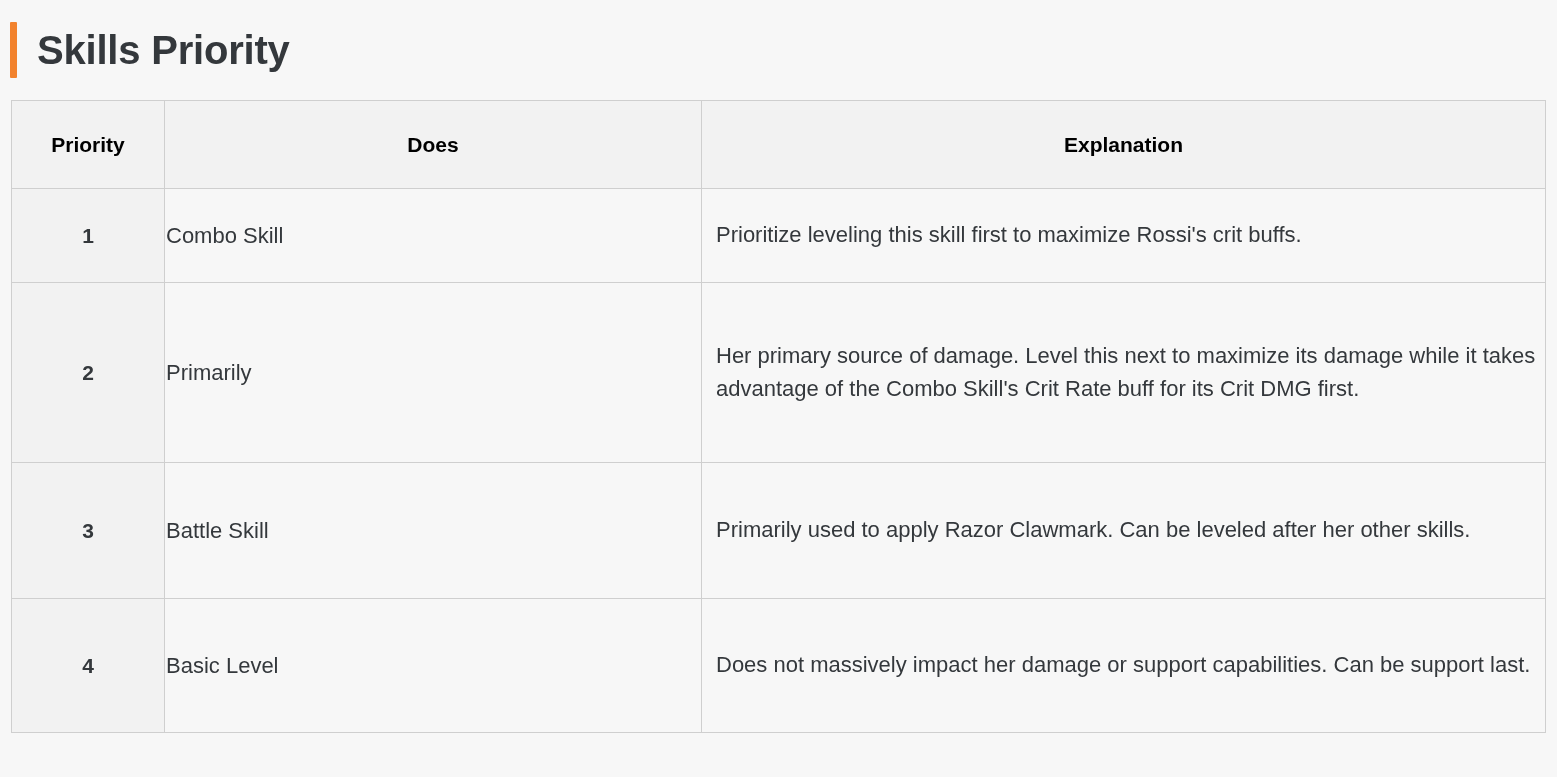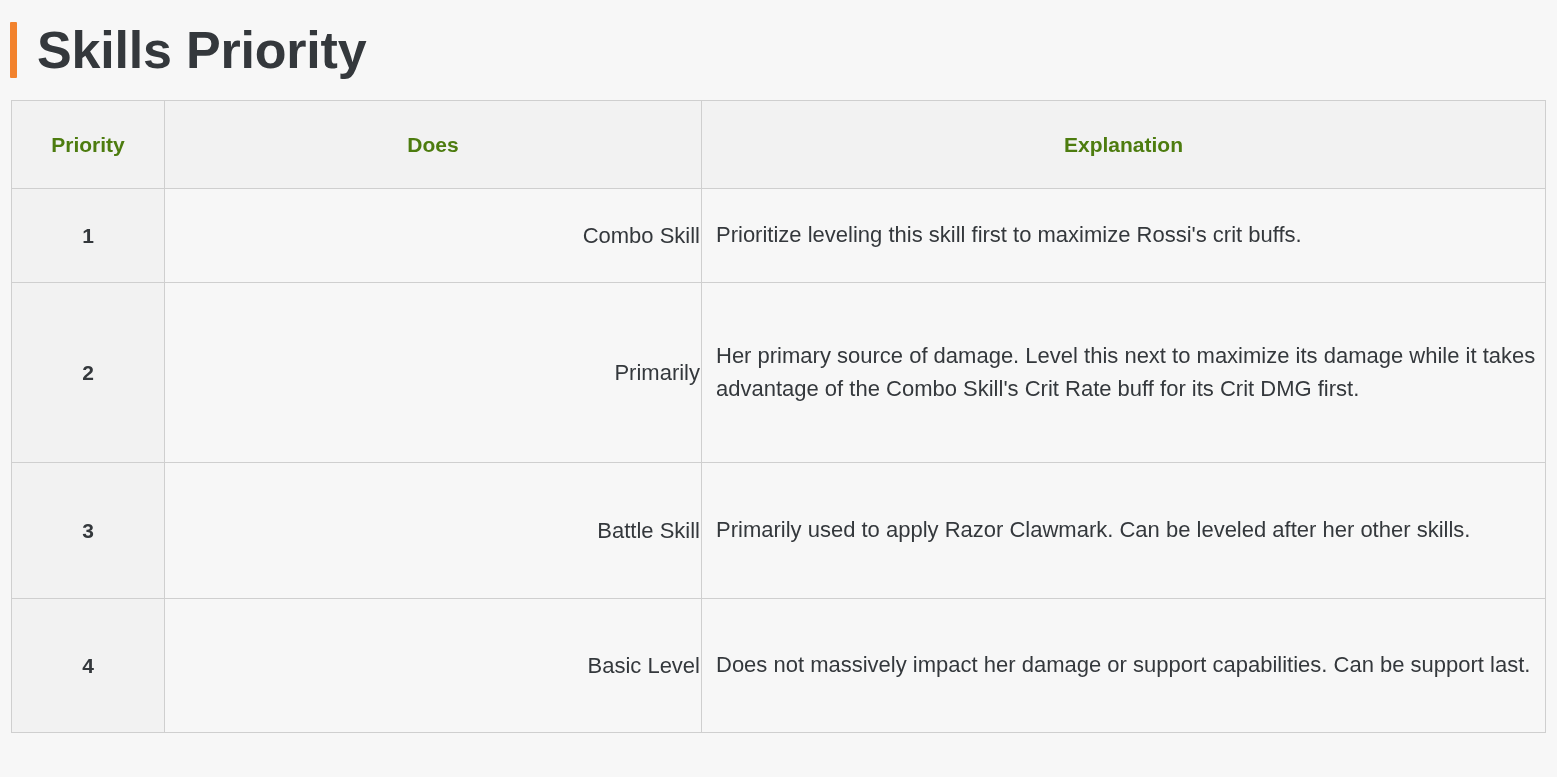--- a/index.html
+++ b/index.html
@@ -24,21 +24,21 @@
     padding-left: 10px;
   }
   .heading-accent {
     width: 7px;
     height: 56px;
     background: #f2822d;
     flex: 0 0 auto;
     border-radius: 1px;
   }
   .heading-text {
-    font-size: 52px;
+    font-size: 40px;
     font-weight: bold;
     letter-spacing: -0.2px;
     color: #34383c;
     margin-left: 20px;
     line-height: 1;
     white-space: nowrap;
   }
 
   
   .table-wrap {
@@ -58,39 +58,39 @@
   }
 
   col.col-priority { width: 153px; }
   col.col-skill    { width: 537px; }
   col.col-expl     { width: 844px; }
 
   thead th {
     background: #f2f2f2;
     font-size: 21px;
     font-weight: bold;
-    color: #4d7c0f;
+    color: #000000;
     text-align: center;
     height: 88px;
     padding: 0 10px;
   }
 
   tbody td {
     background: #f7f7f7;
     font-size: 22px;
     color: #34383c;
   }
   tbody td.priority-cell {
     background: #f2f2f2;
     text-align: center;
     font-weight: bold;
     font-size: 21px;
   }
   tbody td.skill-cell {
-    text-align: right;
+    text-align: left;
     font-weight: normal;
   }
   tbody td.expl-cell {
     text-align: left;
     padding: 14px 4px 14px 14px;
     line-height: 1.48;
   }
 
   tbody tr.row-1 td { height: 94px; }
   tbody tr.row-2 td { height: 180px; }

